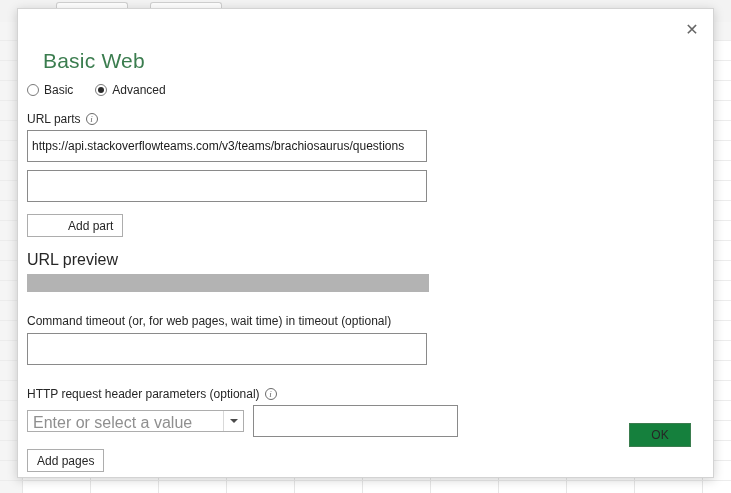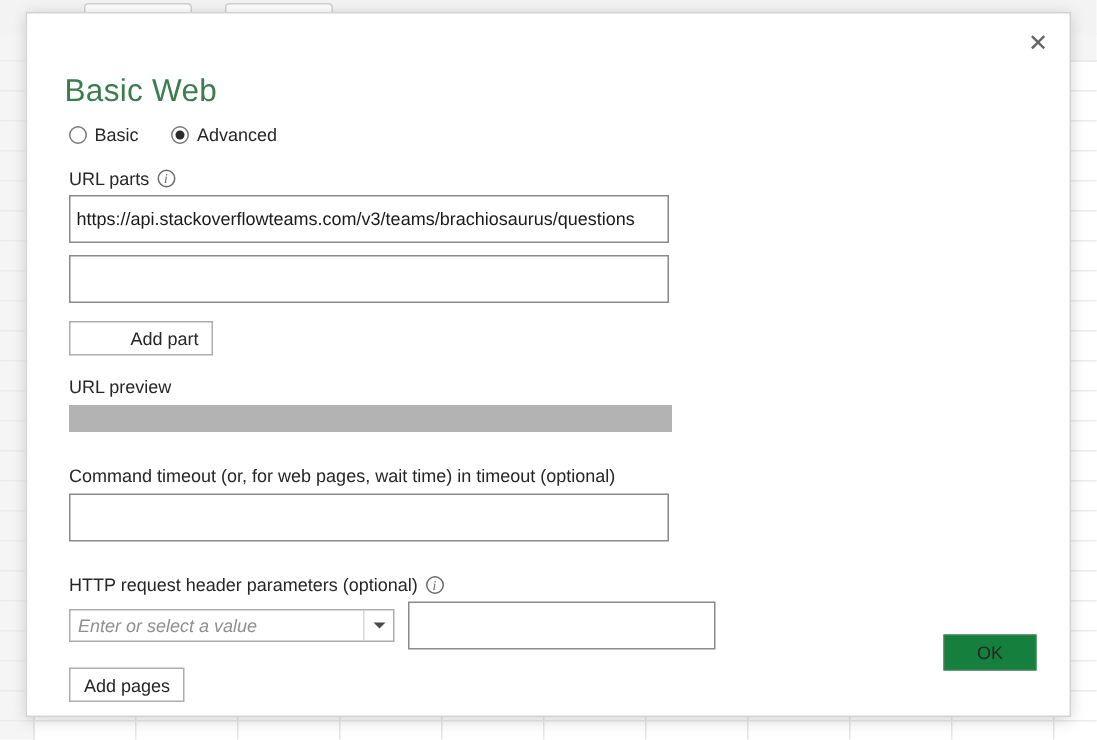--- a/index.html
+++ b/index.html
@@ -114,21 +114,21 @@
     left: 25px;
     top: 40px;
     font-size: 21px;
     color: #3b7d4f;
     font-weight: normal;
     letter-spacing: 0.2px;
   }
 
   .body {
     position: absolute;
-    left: 28px;
+    left: 9px;
     top: 72px;
     width: 650px;
   }
 
   
   .radio-row {
     display: flex;
     align-items: center;
     height: 18px;
     margin-bottom: 13px;
@@ -214,21 +214,21 @@
     padding: 0 9px;
   }
   .btn.primary {
     border: 1px solid #3b7d4f;
     background: #15803d;
   }
 
   .add-part-btn { margin-bottom: 14px; padding-left: 40px; }
 
   .preview-label {
-    font-size: 12px;
+    font-size: 16px;
     color: #262626;
     margin-bottom: 5px;
   }
   .preview-box {
     width: 402px;
     height: 18px;
     background: #b3b3b3;
     margin-bottom: 22px;
   }
 
@@ -251,22 +251,21 @@
     border: 1px solid #adadad;
     background: #ffffff;
     box-sizing: border-box;
     margin-right: 9px;
     cursor: pointer;
   }
   .combo-text {
     position: absolute;
     left: 5px;
     top: 3px;
-    font-size: 12px;
-    font-style: italic;
+    font-size: 16px;
     color: #8f8f8f;
     font-family: "Liberation Sans", sans-serif;
   }
   .combo-arrow {
     position: absolute;
     right: 0;
     top: 0;
     width: 19px;
     height: 20px;
     border-left: 1px solid #d9d9d9;

